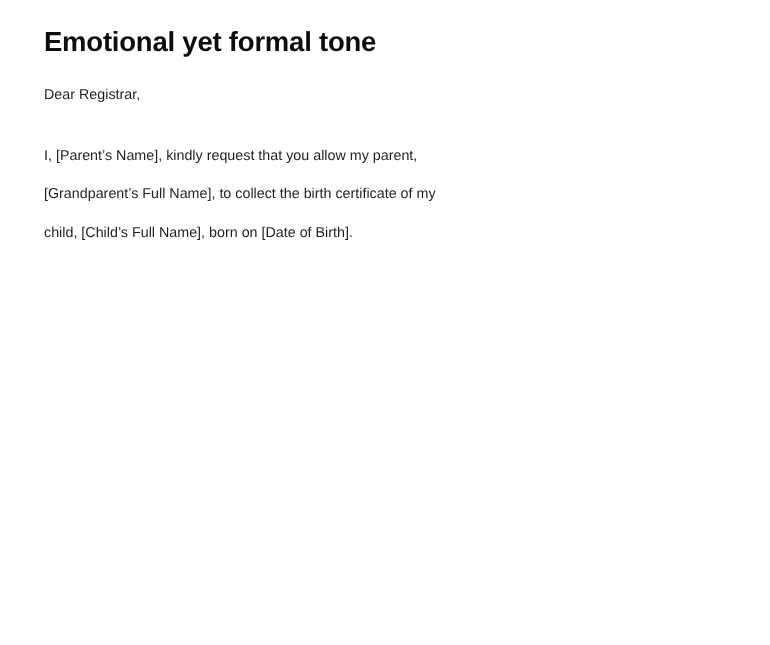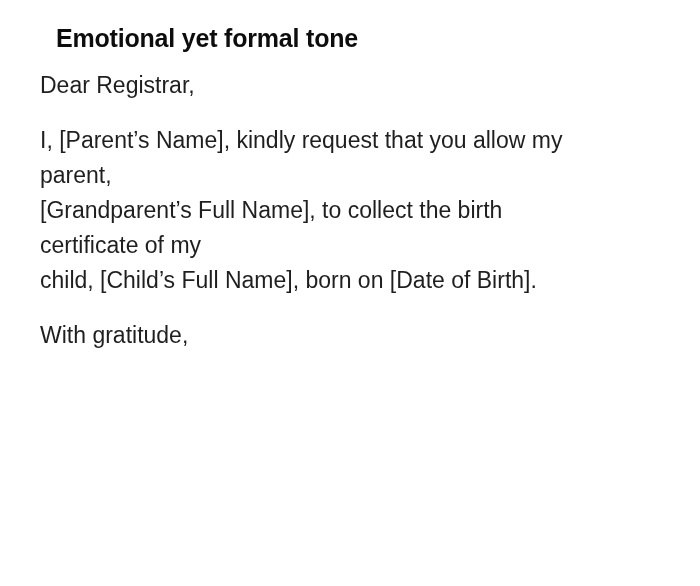--- a/index.html
+++ b/index.html
@@ -17,41 +17,40 @@
   .doc {
     padding: 22px 40px 0 40px;
     max-width: 620px;
     box-sizing: border-box;
   }
   h1.doc-title {
     font-size: 25px;
     line-height: 32px;
     font-weight: 700;
     color: #0d0d0d;
-    margin: 0 0 14px 16px;
+    margin: 0 0 14px 0;
     letter-spacing: -0.2px;
   }
   p.doc-paragraph {
-    font-size: 23px;
+    font-size: 13px;
     line-height: 35px;
     font-weight: 400;
     margin: 0 0 20px 0;
     white-space: pre-line; 
   }
 </style>
 </head>
 <body>
 
 <div class="doc">
   <h1 class="doc-title">Emotional yet formal tone</h1>
 
   <p class="doc-paragraph">Dear Registrar,</p>
 
   <p class="doc-paragraph">I, [Parent’s Name], kindly request that you allow my parent,
 [Grandparent’s Full Name], to collect the birth certificate of my
 child, [Child’s Full Name], born on [Date of Birth].</p>
 
 
 
-  <p class="doc-paragraph">With gratitude,</p>
 
 
 </div>
 
 </body></html>

